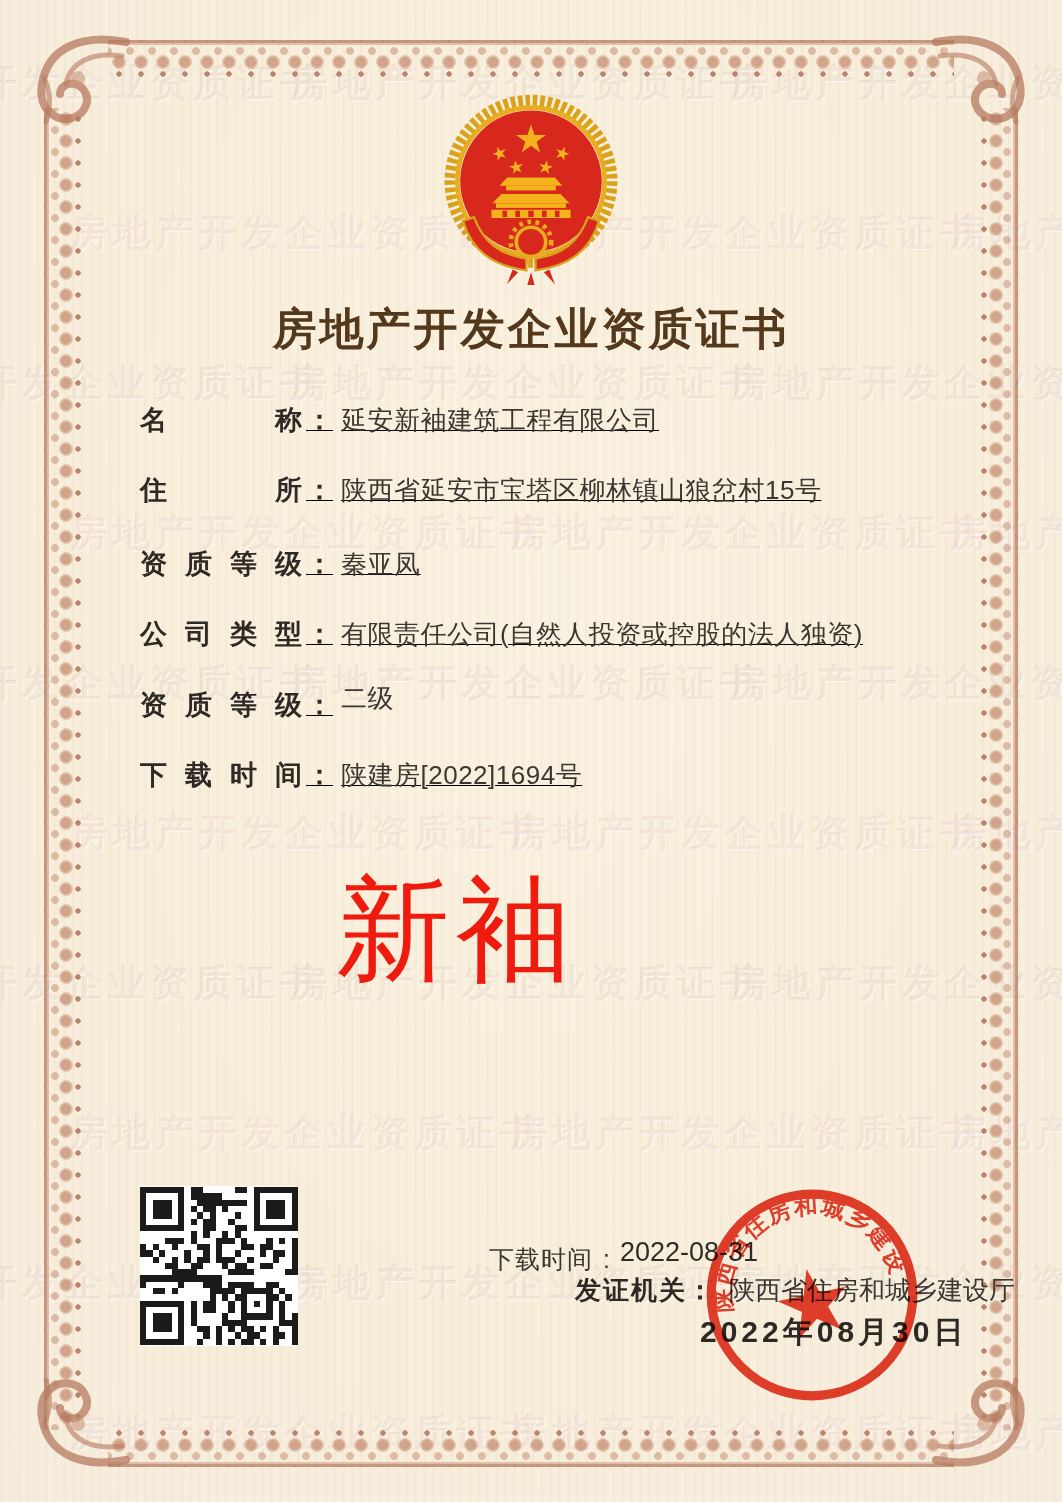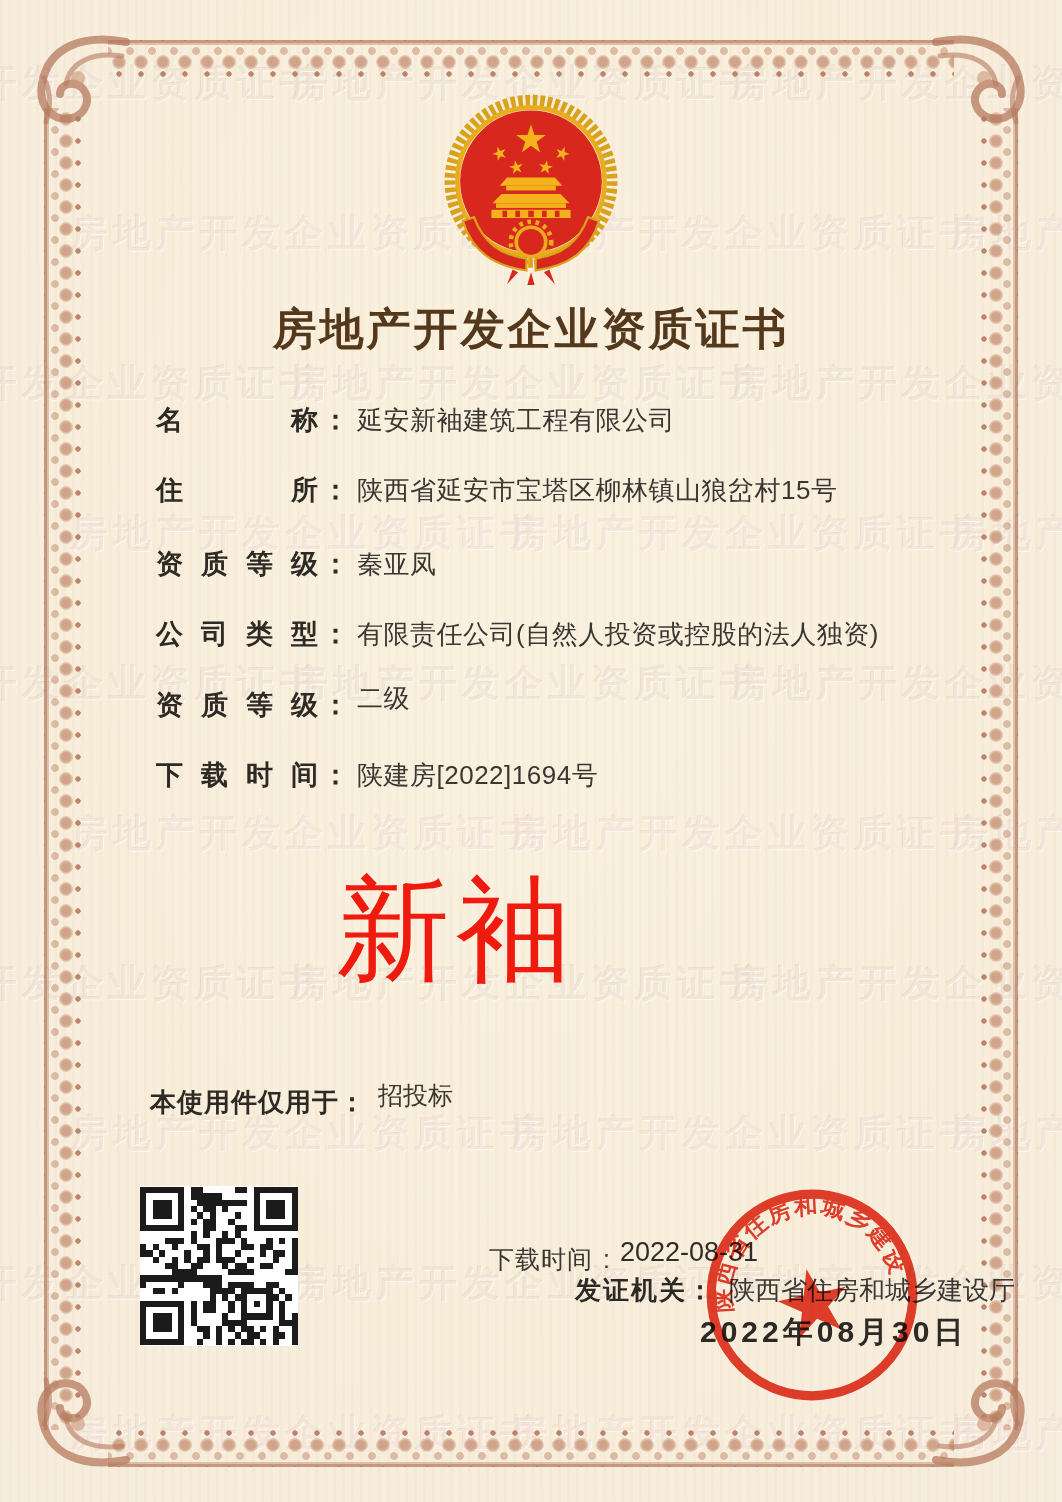--- a/index.html
+++ b/index.html
@@ -42,21 +42,21 @@
   .corner svg{width:100%;height:100%;}
   .corner-tl{left:26px;top:26px;}
   .corner-tr{right:26px;top:26px;transform:scaleX(-1);}
   .corner-bl{left:26px;top:1372px;transform:scaleY(-1);}
   .corner-br{right:26px;top:1372px;transform:scale(-1,-1);}
   
   .emblem{position:absolute;left:50%;top:92px;transform:translateX(-50%);width:184px;height:192px;z-index:2;}
   .title{position:absolute;left:0;right:0;top:300px;text-align:center;z-index:2;
     font-size:44px;font-weight:bold;color:#54381c;letter-spacing:3px;}
   .fields{position:absolute;left:140px;top:402px;width:780px;z-index:2;}
-  .f-row{position:absolute;left:16px;white-space:nowrap;}
+  .f-row{position:absolute;left:0;white-space:nowrap;text-decoration:underline;}
   .f-label{display:inline-block;width:162px;font-size:27px;font-weight:bold;color:#2d2924;
     text-align:justify;text-align-last:justify;vertical-align:baseline;}
   .f-colon{font-size:27px;font-weight:bold;color:#2d2924;margin:0 8px 0 4px;}
   .f-value{font-size:26px;color:#3a3733;letter-spacing:.5px;}
   .raised{display:inline-block;transform:translateY(-7px);}
   .overlay-red{position:absolute;left:336px;top:862px;z-index:3;font-size:114px;font-weight:500;line-height:1.2;letter-spacing:6px;text-align:center;}
   .usage{position:absolute;left:150px;top:1085px;z-index:2;white-space:nowrap;}
   .usage .lab{font-size:26px;font-weight:bold;color:#2d2924;letter-spacing:1px;}
   .usage .val{font-size:25px;color:#3a3733;margin-left:12px;}
   .period{position:absolute;left:150px;top:1130px;z-index:2;white-space:nowrap;}
@@ -212,23 +212,20 @@
     <div class="f-row" style="top:285px">
       <span class="f-label">资质等级</span><span class="f-colon">：</span><span class="f-value raised">二级</span>
     </div>
     <div class="f-row" style="top:355px">
       <span class="f-label">下载时间</span><span class="f-colon">：</span><span class="f-value">陕建房[2022]1694号</span>
     </div>
   </div>
 
   <div class="overlay-red" id="overlay-red" style="color: rgb(238, 27, 14);">新袖</div>
 
-  <div class="usage">
-    <span class="lab">本使用件仅用于</span><span class="lab">：</span><span class="val raised">招投标</span>
-  </div>
 
   <svg class="qr" id="qr" viewBox="0 0 25 25" shape-rendering="crispEdges">
       <rect x="0" y="0" width="25" height="25" fill="#ffffff"></rect>
       <rect x="0" y="9" width="1" height="1" fill="#1b1b1b"></rect>
       <rect x="0" y="10" width="1" height="1" fill="#1b1b1b"></rect>
       <rect x="0" y="14" width="1" height="1" fill="#1b1b1b"></rect>
       <rect x="0" y="15" width="1" height="1" fill="#1b1b1b"></rect>
       <rect x="1" y="10" width="1" height="1" fill="#1b1b1b"></rect>
       <rect x="1" y="14" width="1" height="1" fill="#1b1b1b"></rect>
       <rect x="2" y="9" width="1" height="1" fill="#1b1b1b"></rect>

